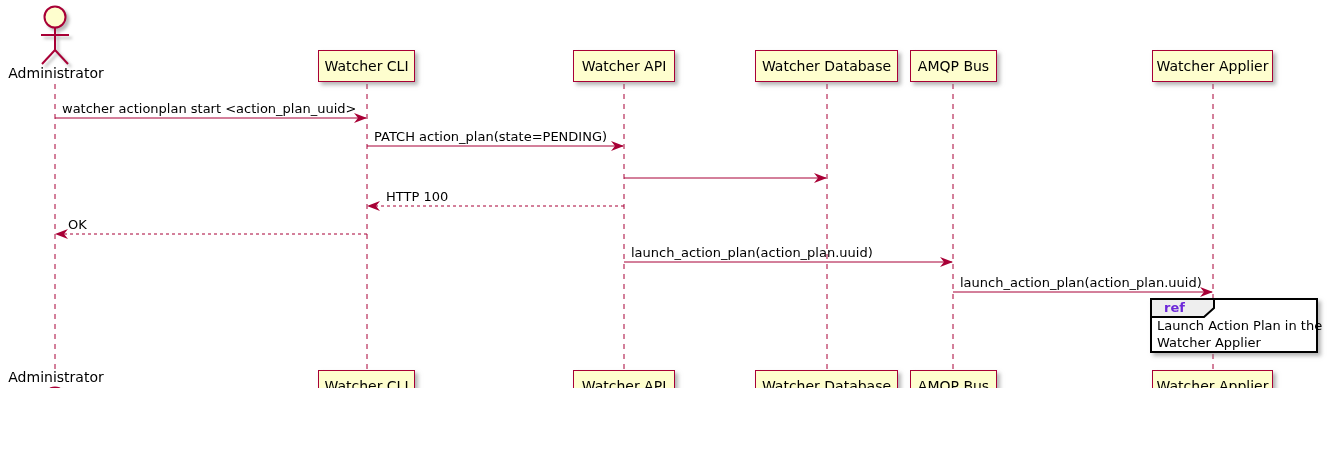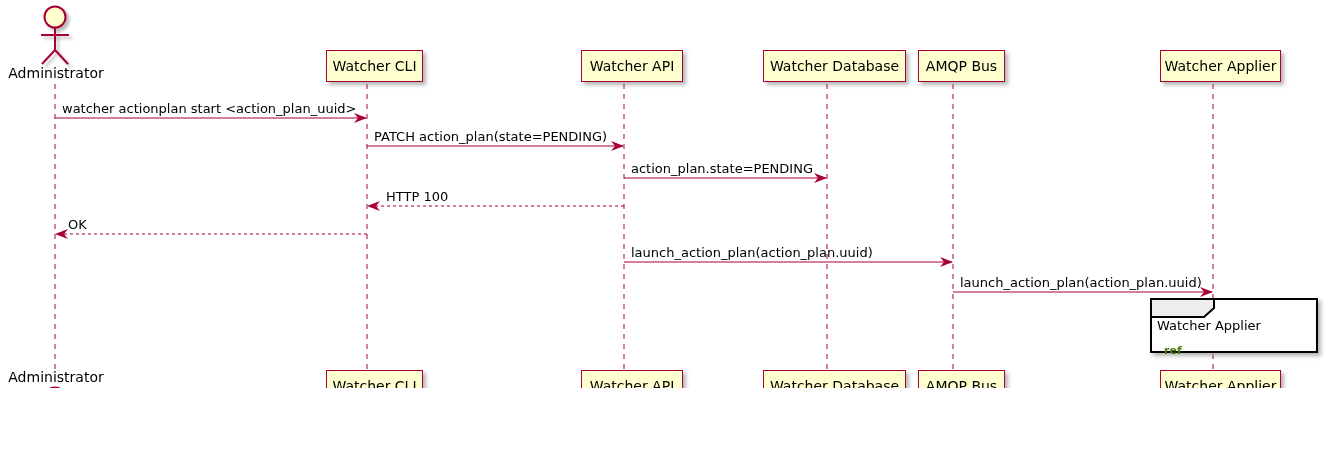--- a/index.html
+++ b/index.html
@@ -16,21 +16,20 @@
     box-sizing:border-box;
     height:32px;
     background:#FEFECE;
     border:1.6px solid #A80036;
     box-shadow:3px 3px 4px rgba(120,120,120,0.55);
     color:#000;
     font-size:14px;
     display:flex;align-items:center;justify-content:center;
     z-index:2;
     white-space:nowrap;
-    margin-left:8px;
   }
   .actor-label{
     position:absolute;
     width:112px;left:0;
     text-align:center;
     font-size:14px;color:#000;
     z-index:2;white-space:nowrap;
   }
   .msg{
     position:absolute;
@@ -43,23 +42,22 @@
     width:168px;height:55px;
     box-sizing:border-box;
     background:#ffffff;
     border:2px solid #000;
     box-shadow:3px 3px 4px rgba(120,120,120,0.55);
     z-index:3;
   }
   .ref-tab-svg{position:absolute;left:-2px;top:-2px;}
   .ref-tab-label{
     position:absolute;left:12px;top:0px;
-    font-size:11px;font-weight:bold;color:#4d7c0f;
+    font-size:13px;font-weight:bold;color:#6d28d9;
     z-index:4;
-    margin-top:44px;
   }
   .ref-lines{
     position:absolute;left:5px;top:17px;
     font-size:13px;color:#000;line-height:17px;
     white-space:nowrap;
   }
 </style>
 </head>
 <body>
 
@@ -127,29 +125,29 @@
   <div class="participant" style="left:1152px;top:50px;width:121px;">Watcher Applier</div>
 
   <div class="participant" style="left:318px;top:370px;width:97px;">Watcher CLI</div>
   <div class="participant" style="left:573px;top:370px;width:102px;">Watcher API</div>
   <div class="participant" style="left:755px;top:370px;width:143px;">Watcher Database</div>
   <div class="participant" style="left:910px;top:370px;width:87px;">AMQP Bus</div>
   <div class="participant" style="left:1152px;top:370px;width:121px;">Watcher Applier</div>
 
   <div class="msg" style="left:62px;top:101px;">watcher actionplan start &lt;action_plan_uuid&gt;</div>
   <div class="msg" style="left:374px;top:129px;">PATCH action_plan(state=PENDING)</div>
-  <div class="msg" style="left:631px;top:161px;">action_plan.state=PENDING</div>
   <div class="msg" style="left:386px;top:189px;">HTTP 100</div>
   <div class="msg" style="left:68px;top:217px;">OK</div>
   <div class="msg" style="left:631px;top:245px;">launch_action_plan(action_plan.uuid)</div>
   <div class="msg" style="left:960px;top:275px;">launch_action_plan(action_plan.uuid)</div>
 
   <div class="refbox">
     <svg class="ref-tab-svg" width="68" height="21" viewBox="0 0 68 21">
       <path d="M1,1 H64 V10 L54,19 H1 Z" fill="#EEEEEE" stroke="#000000" stroke-width="2"></path>
     </svg>
     <span class="ref-tab-label">ref</span>
     <div class="ref-lines">
+      <div>Launch Action Plan in the</div>
       <div>Watcher Applier</div>
     </div>
   </div>
 
 </div>
 
 </body></html>

